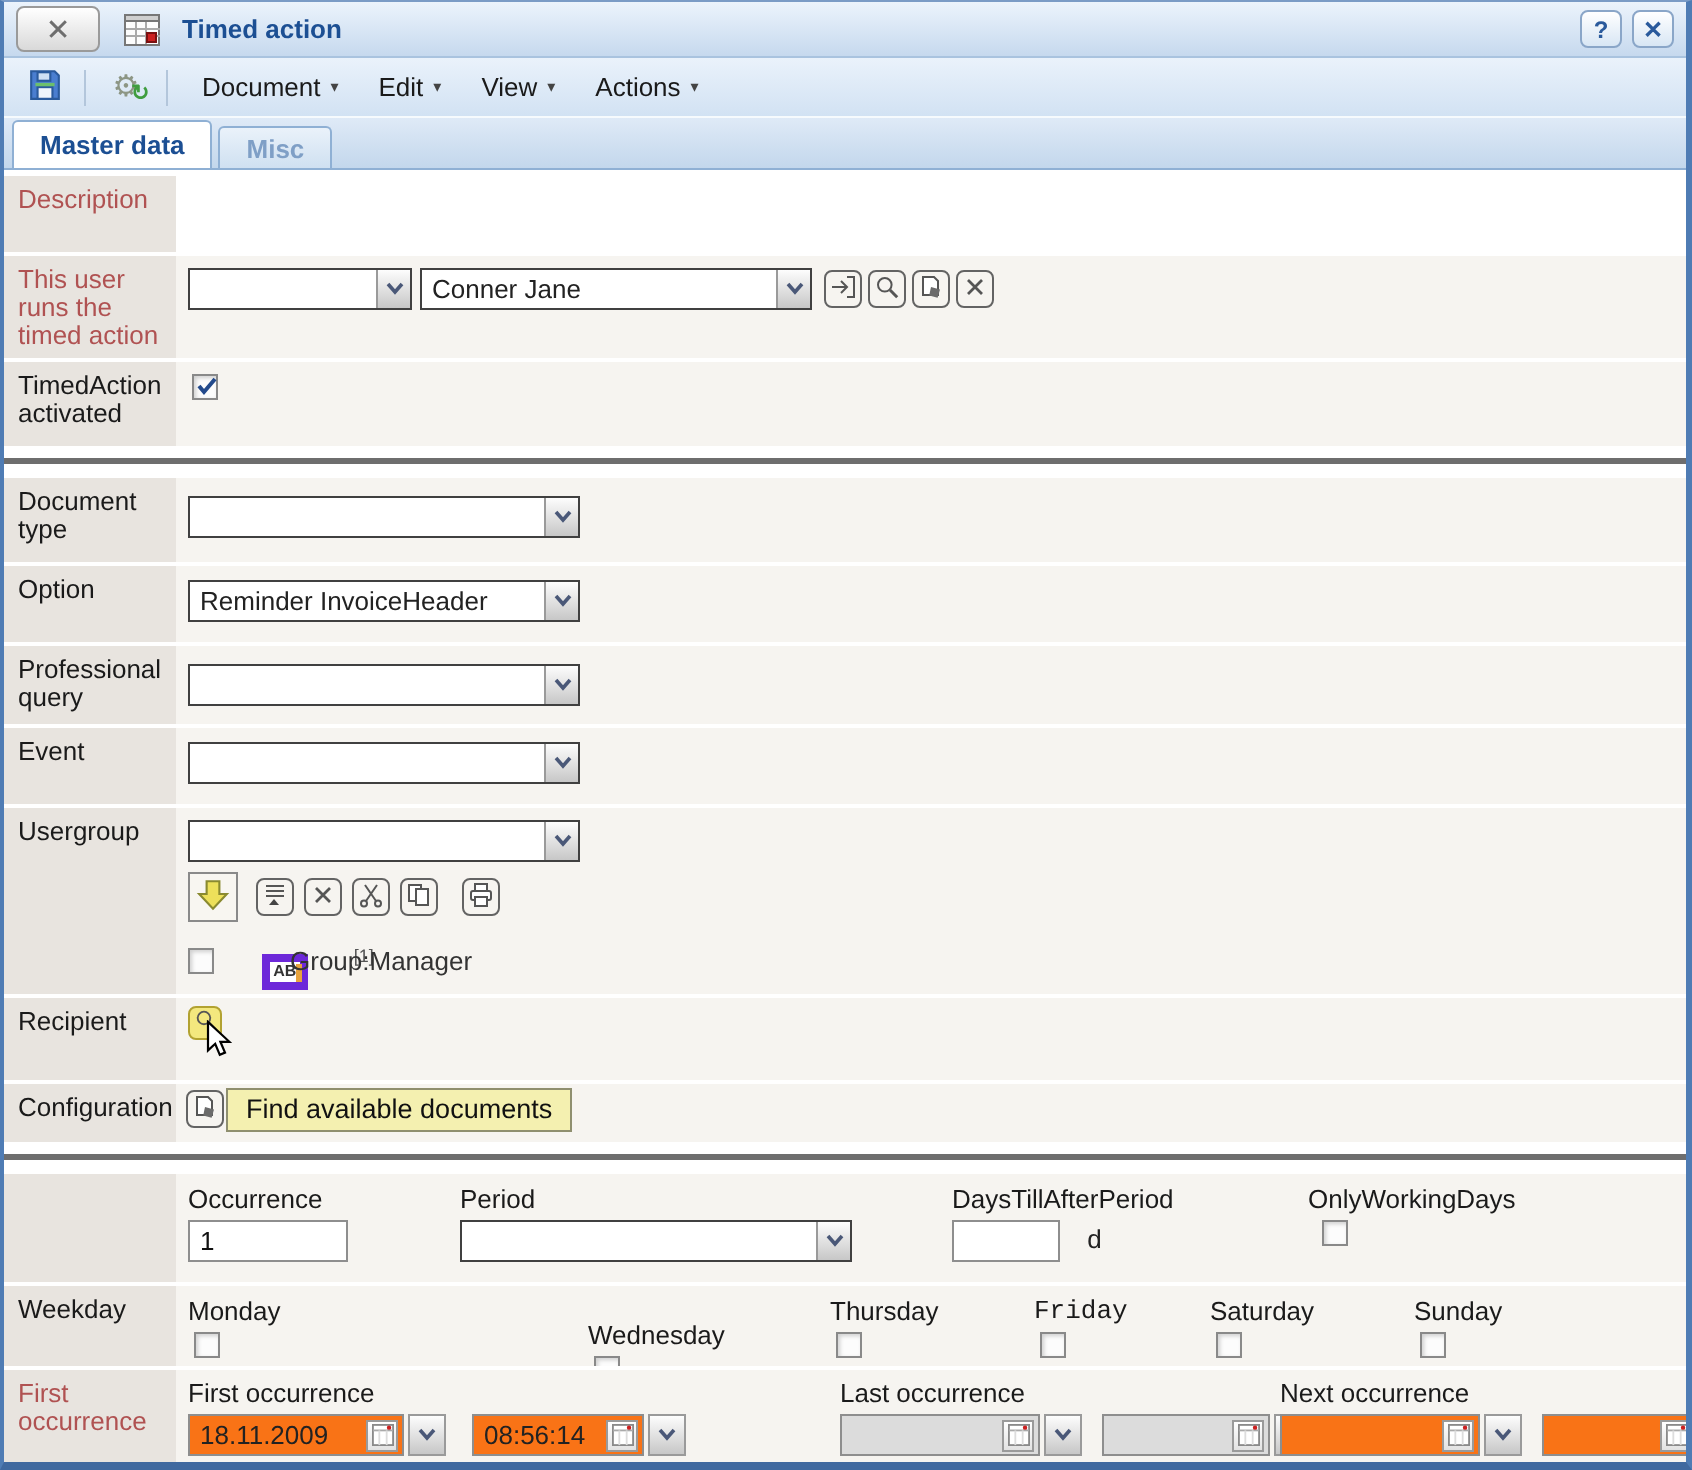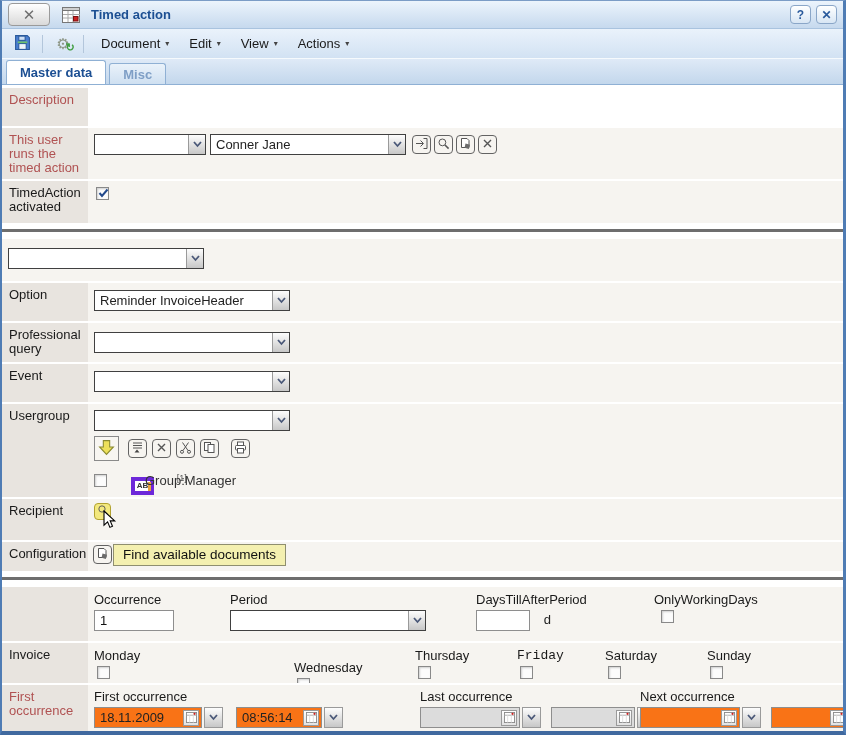--- a/index.html
+++ b/index.html
@@ -238,20 +238,21 @@
             </svg>
         </span>
       </div>
     </div>
 
     <div class="sepwrap">
         <hr>
       </div>
 
     <div class="row r-doctype">
+      <div class="lbl">Document type</div>
       <div class="rc">
         <div class="sel abs" style="left:6px; top:9px; width:196px;">
           <div class="val"></div>
           <div class="btn">
             <svg width="9" height="7" viewBox="0 0 9 7">
                 <path d="M1 1 L4.5 5 L8 1" fill="none" stroke="#4a5878" stroke-width="1.8"></path>
               </svg>
           </div>
         </div>
       </div>
@@ -433,21 +434,21 @@
         <div class="abs" style="left:566px; top:5px;">
           <div class="grp-label">OnlyWorkingDays</div>
           <span class="cb" style="margin-left:7px;">
             
           </span>
         </div>
       </div>
     </div>
 
     <div class="row r-week">
-      <div class="lbl">Invoice</div>
+      <div class="lbl">Weekday</div>
       <div class="rc">
         <div class="abs" style="left:6px; top:5px;">
           <div class="grp-label">Monday</div>
           <span class="cb" style="margin-left:3px;">
             </span>
         </div>
         <div class="abs" style="left:103px; top:5px;margin-top:44px;">
           <div class="grp-label">Tuesday</div>
           <span class="cb" style="margin-left:3px;">
             </span>

